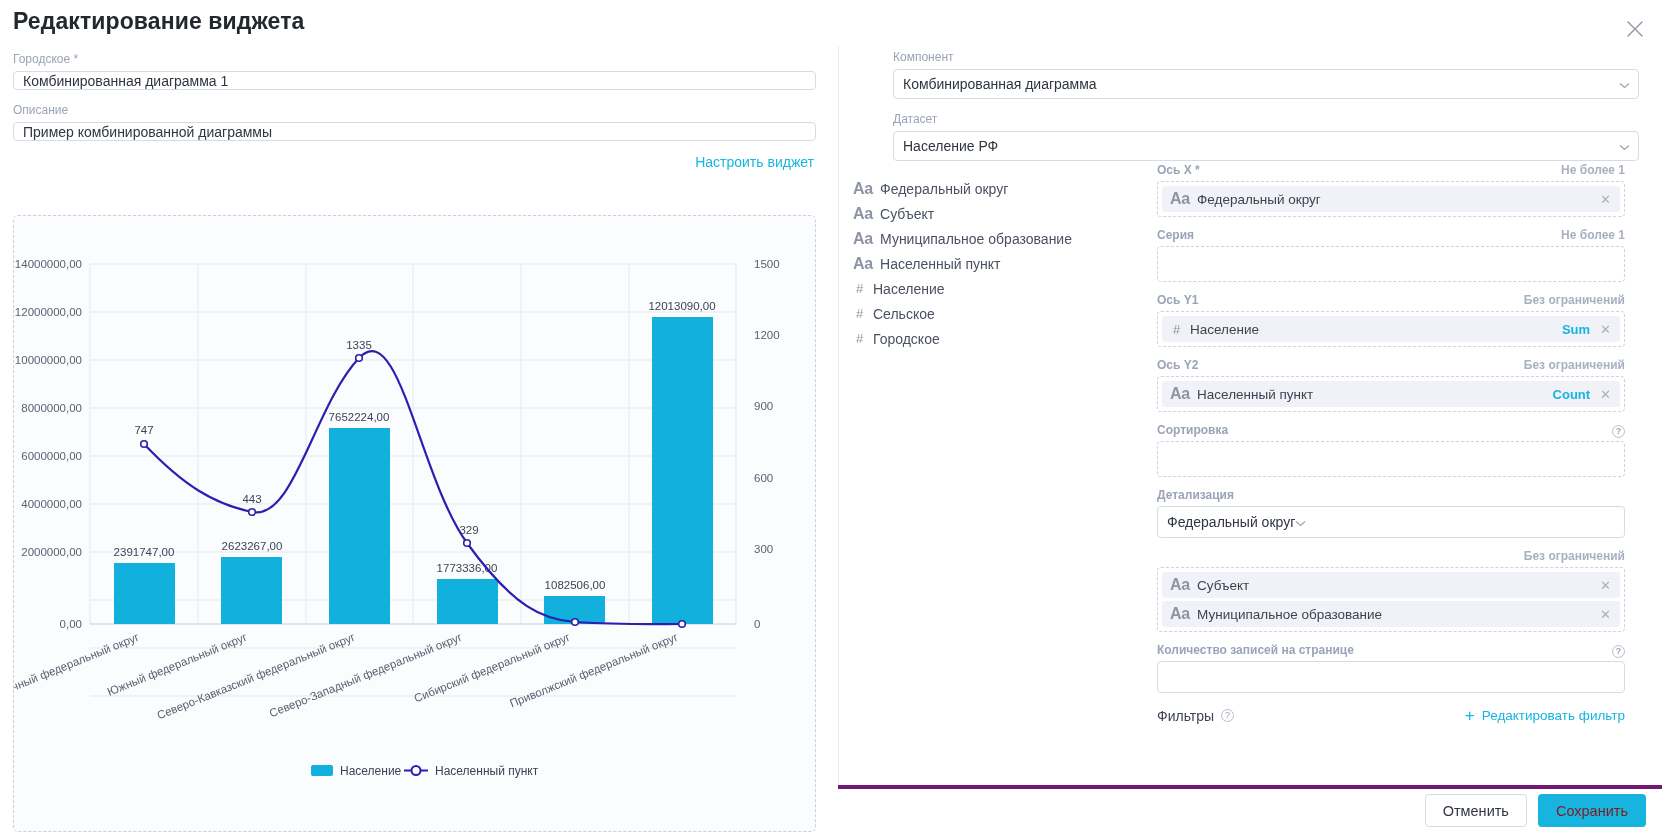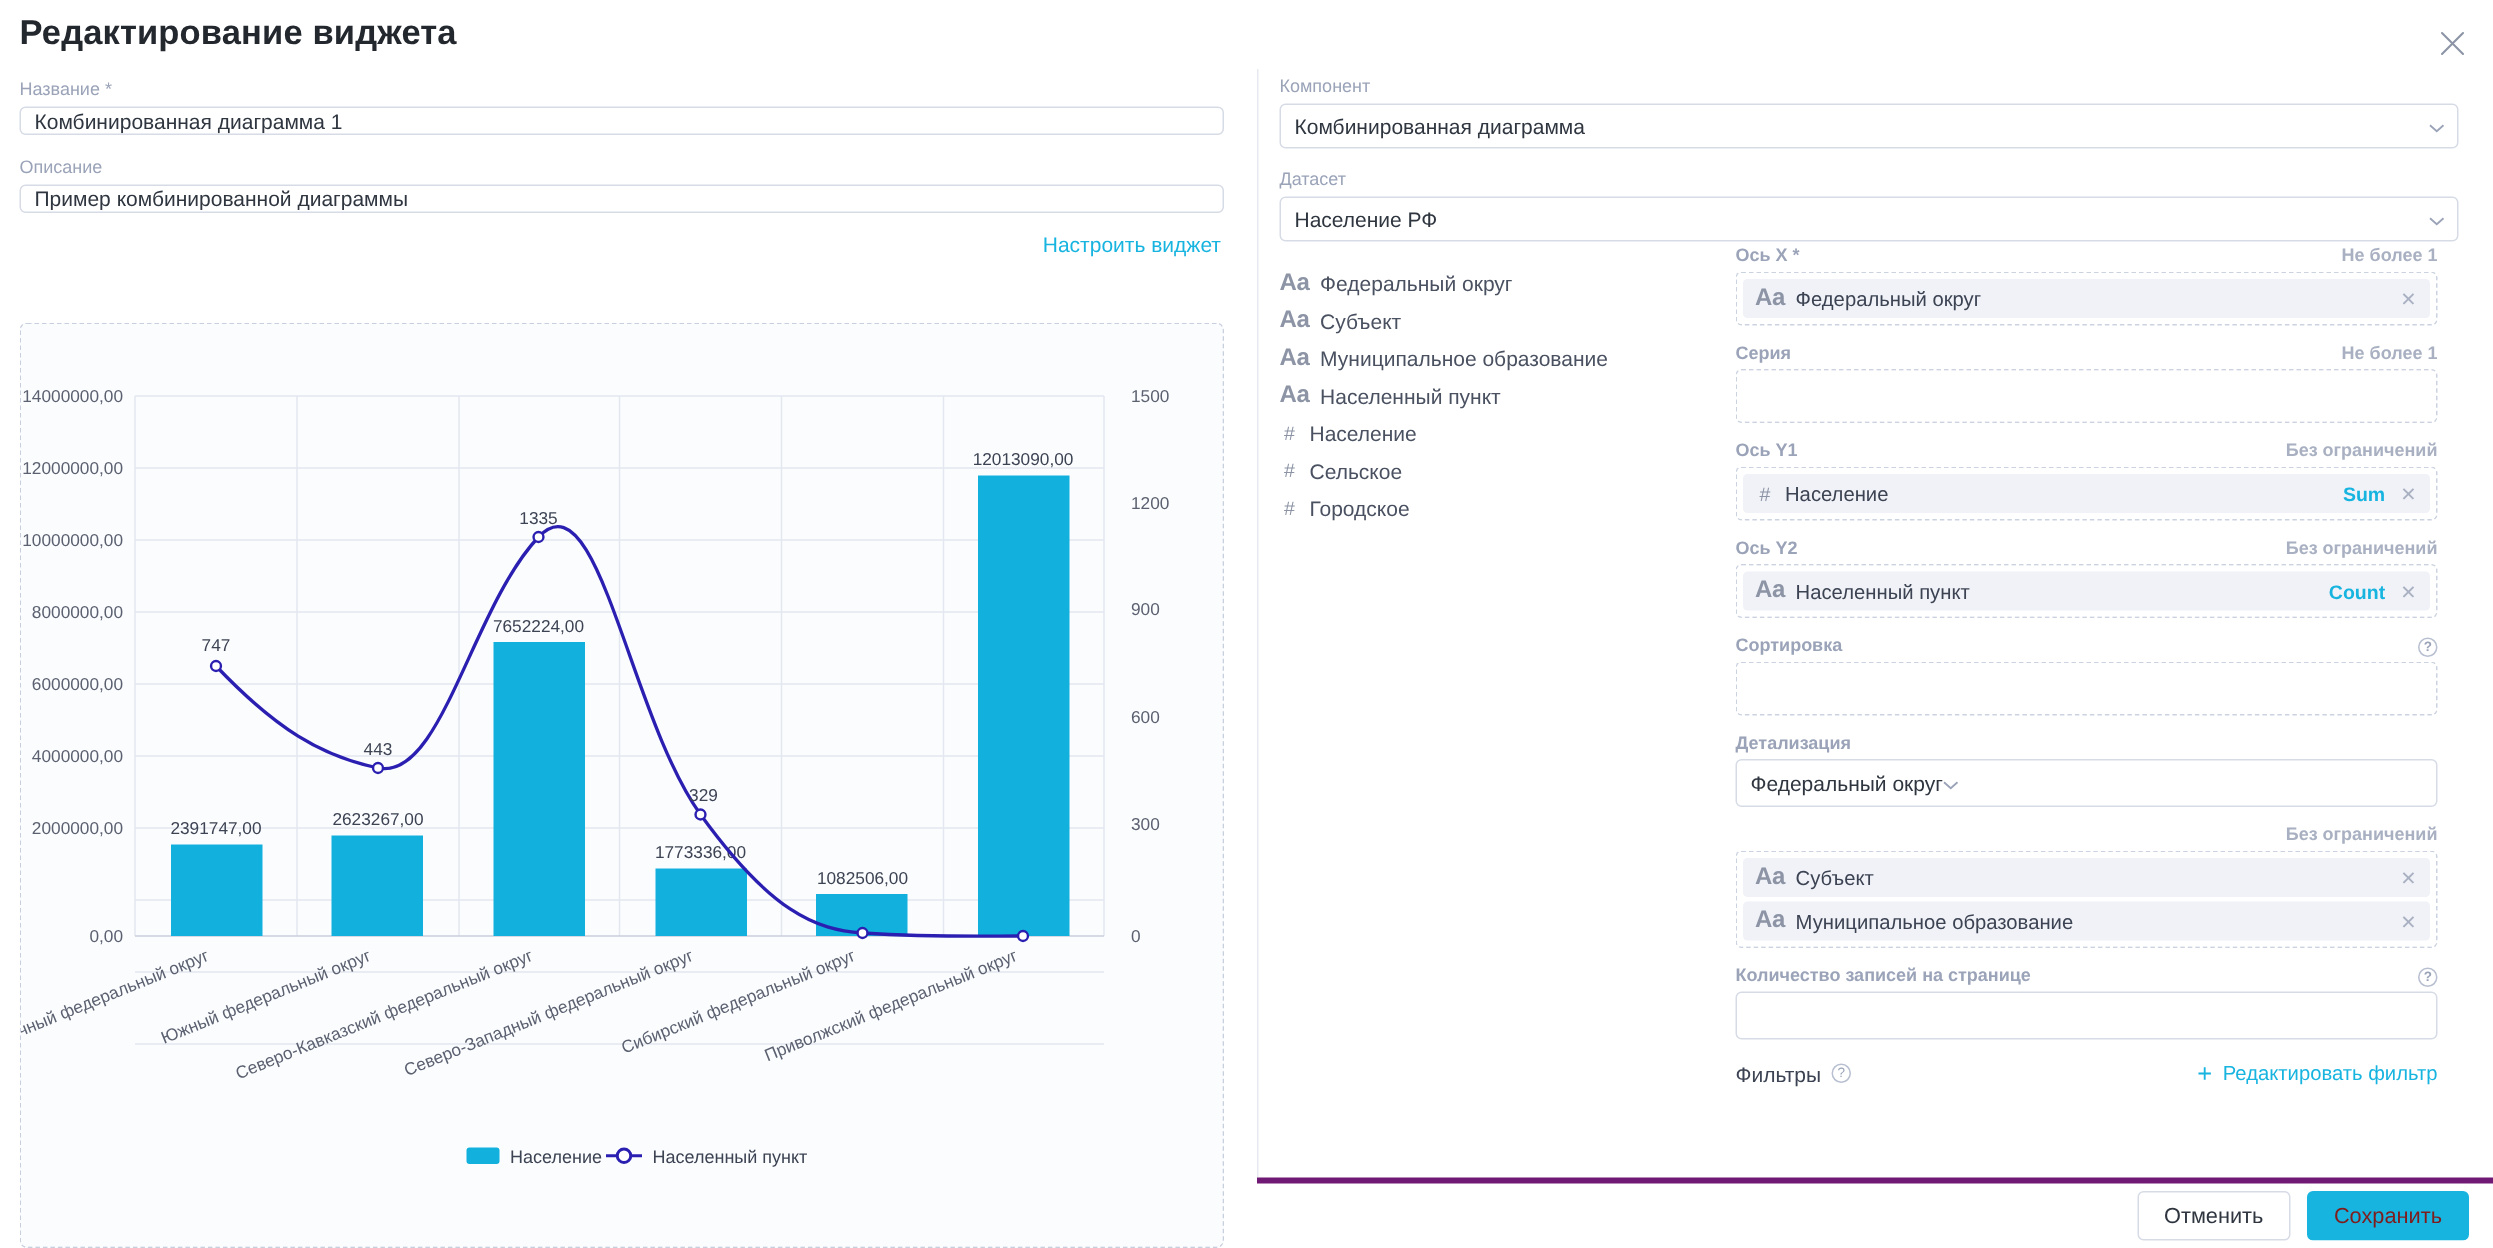--- a/index.html
+++ b/index.html
@@ -55,21 +55,21 @@
   .chart-svg { display: block; }
 
   
   .right-panel {
     position: absolute; left: 838px; top: 46px;
     width: 811px; height: 740px;
     border-left: 1px solid #e6e9f0;
   }
   .rp-inner { padding: 4px 10px 0 8px; position: relative; height: 100%; }
 
-  .rp-top { padding-left: 6px; }
+  .rp-top { padding-left: 6px; margin-left: 40px; }
   .select-input {
     width: 100%; height: 30px;
     border: 1px solid #d6dbe6; border-radius: 4px;
     background: #fff; font-size: 14px; color: #2f3640;
     padding: 0 32px 0 9px;
     display: flex; align-items: center; position: relative;
   }
   .select-input .chev {
     position: absolute; right: 8px; top: 50%; transform: translateY(-50%);
     color: #9aa3b8;
@@ -167,21 +167,21 @@
 
   <div class="dialog-title">Редактирование виджета</div>
   <div class="close-btn">
     <svg width="26" height="26" viewBox="0 0 26 26">
       <path d="M6 6 L20 20 M20 6 L6 20" stroke="#8c94a5" stroke-width="1.4" fill="none" stroke-linecap="round"></path>
     </svg>
   </div>
 
   <div class="left-col">
     <div class="field-block">
-      <div class="field-label">Название *</div>
+      <div class="field-label">Городское *</div>
       <input class="text-input" value="Комбинированная диаграмма 1" style="">
     </div>
     <div class="field-block">
       <div class="field-label">Описание</div>
       <input class="text-input" value="Пример комбинированной диаграммы" style="">
     </div>
     <div class="configure-link">Настроить виджет</div>
   </div>
 
   <div class="chart-card">

